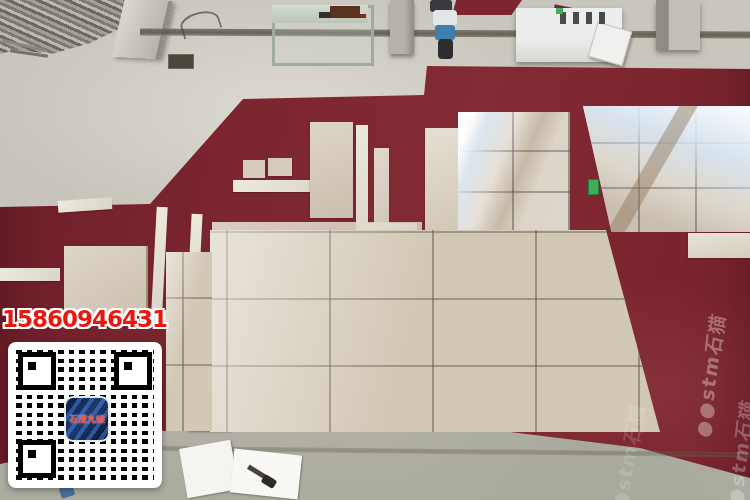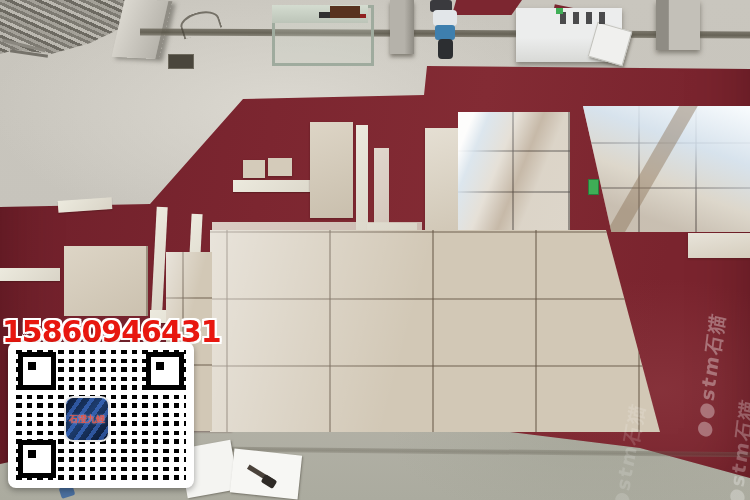--- a/index.html
+++ b/index.html
@@ -50,21 +50,21 @@
     overflow:hidden;
   }
   
   .wm{color:rgba(255,255,255,.34);font-size:19px;letter-spacing:2px;white-space:nowrap;font-weight:bold;}
   
   .brand-line,.phone{
     color:#e8170f;font-weight:bold;white-space:nowrap;line-height:1;
     text-shadow:-2px -2px 0 #fff,2px -2px 0 #fff,-2px 2px 0 #fff,2px 2px 0 #fff,0 -2px 0 #fff,0 2px 0 #fff,-2px 0 0 #fff,2px 0 0 #fff;
   }
   .brand-line{font-size:20px;letter-spacing:1px;}
-  .phone{font-size:30px;letter-spacing:-1px;margin-top:9px;}
+  .phone{font-size:23px;letter-spacing:-1px;}
   
   .qr{background:#fff;border-radius:8px;box-shadow:0 2px 6px rgba(0,0,0,.35);}
   .qr-pattern{position:absolute;inset:8px;
     background-image:
       repeating-linear-gradient(0deg,#000 0 5px,#fff 5px 9px,#000 9px 13px,#fff 13px 18px),
       repeating-linear-gradient(90deg,#000 0 6px,#fff 6px 11px,#000 11px 16px,#fff 16px 21px);
     background-blend-mode:lighten;
   }
   .finder{position:absolute;width:28px;height:28px;border:5px solid #000;background:#fff;}
   .finder::after{content:"";position:absolute;left:5px;top:5px;width:8px;height:8px;background:#000;}
@@ -156,21 +156,21 @@
   <div class="abs" style="left:246px;top:472px;width:30px;height:5px;background:#4a423a;transform:rotate(32deg);"></div>
   <div class="abs" style="left:262px;top:477px;width:14px;height:9px;background:#2e2a26;transform:rotate(32deg);border-radius:2px;"></div>
   <div class="abs" style="left:60px;top:486px;width:14px;height:11px;background:#4a6f9e;transform:rotate(-18deg);border-radius:2px;"></div>
 
   <div class="abs wm" style="left:648px;top:362px;transform:rotate(-83deg) skewX(-6deg);transform-origin:center;">●●stm石猫</div>
   <div class="abs wm" style="left:678px;top:448px;transform:rotate(-83deg) skewX(-6deg);opacity:.8;">●●stm石猫</div>
   <div class="abs wm" style="left:565px;top:452px;transform:rotate(-80deg) skewX(-6deg);opacity:.45;">●●stm石猫</div>
 
   <div class="abs phone" style="left:2px;top:308px;">15860946431</div>
 
-  <div class="abs qr" style="left:8px;top:342px;width:186px;height:146px;">
+  <div class="abs qr" style="left:8px;top:342px;width:154px;height:146px;">
     <div class="qr-pattern"></div>
     <div class="finder" style="left:10px;top:10px;"></div>
     <div class="finder" style="right:10px;top:10px;"></div>
     <div class="finder" style="left:10px;bottom:10px;"></div>
     <div class="qr-logo">
       <span>石澄九鲤</span>
     </div>
   </div>
 
 </div>

